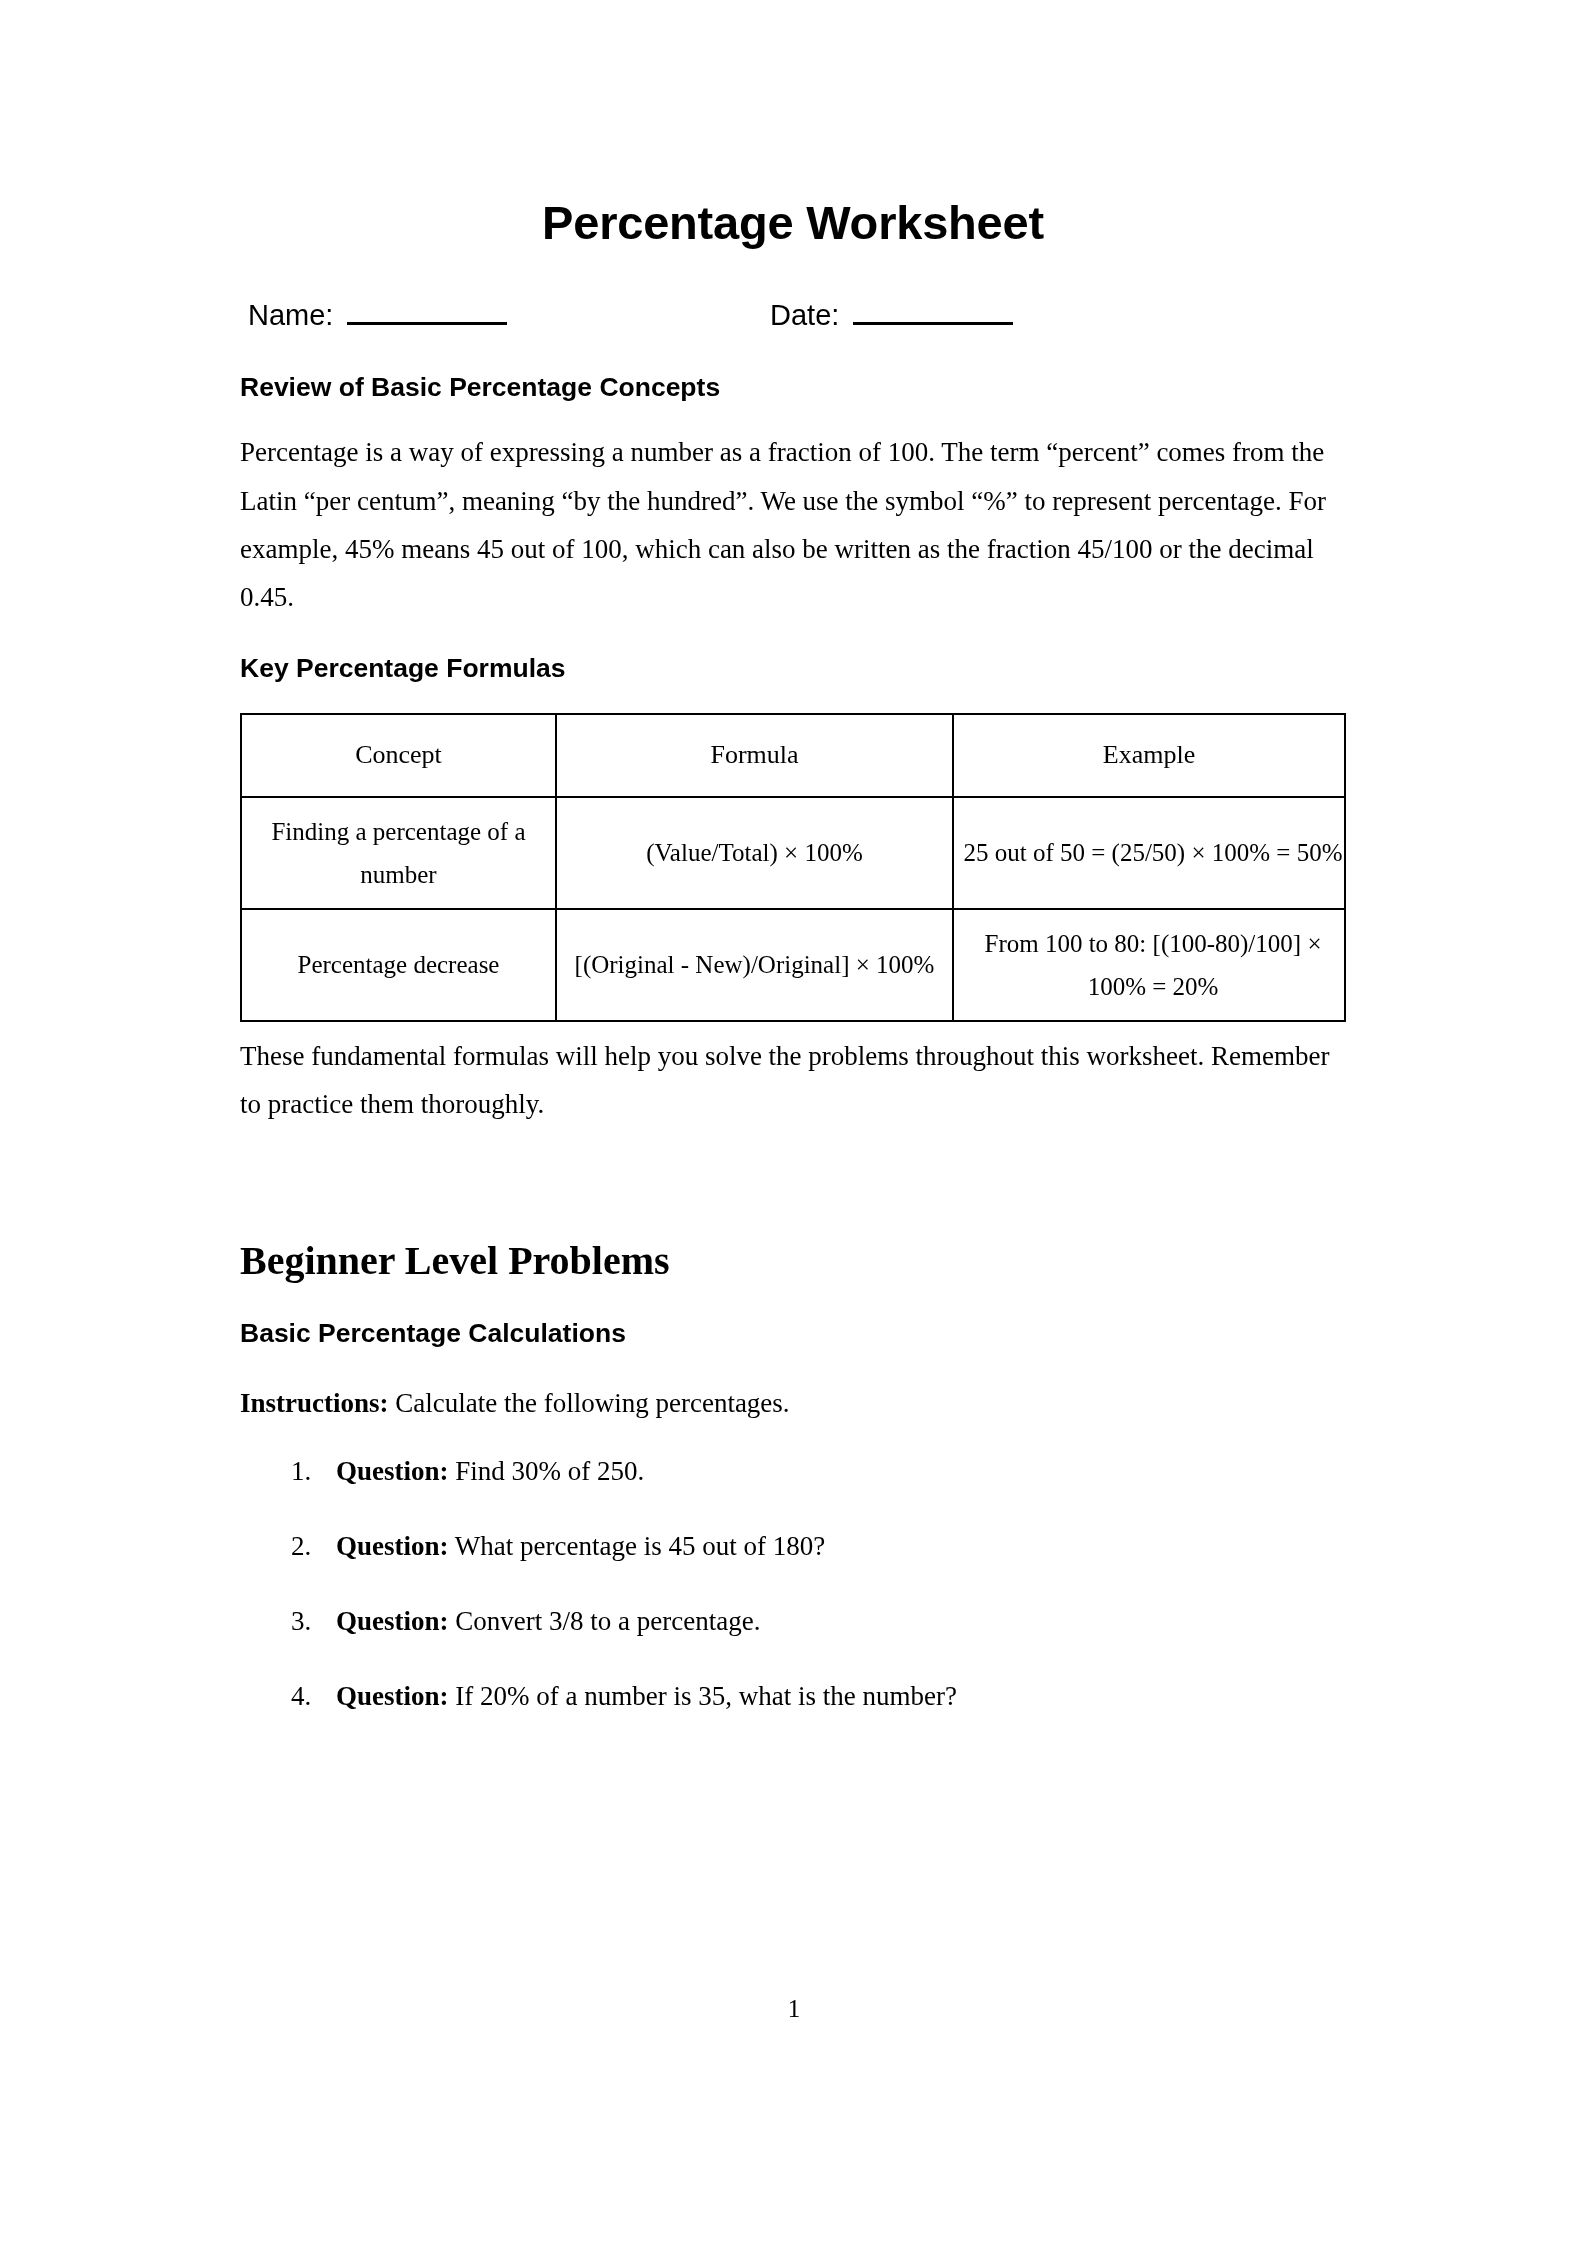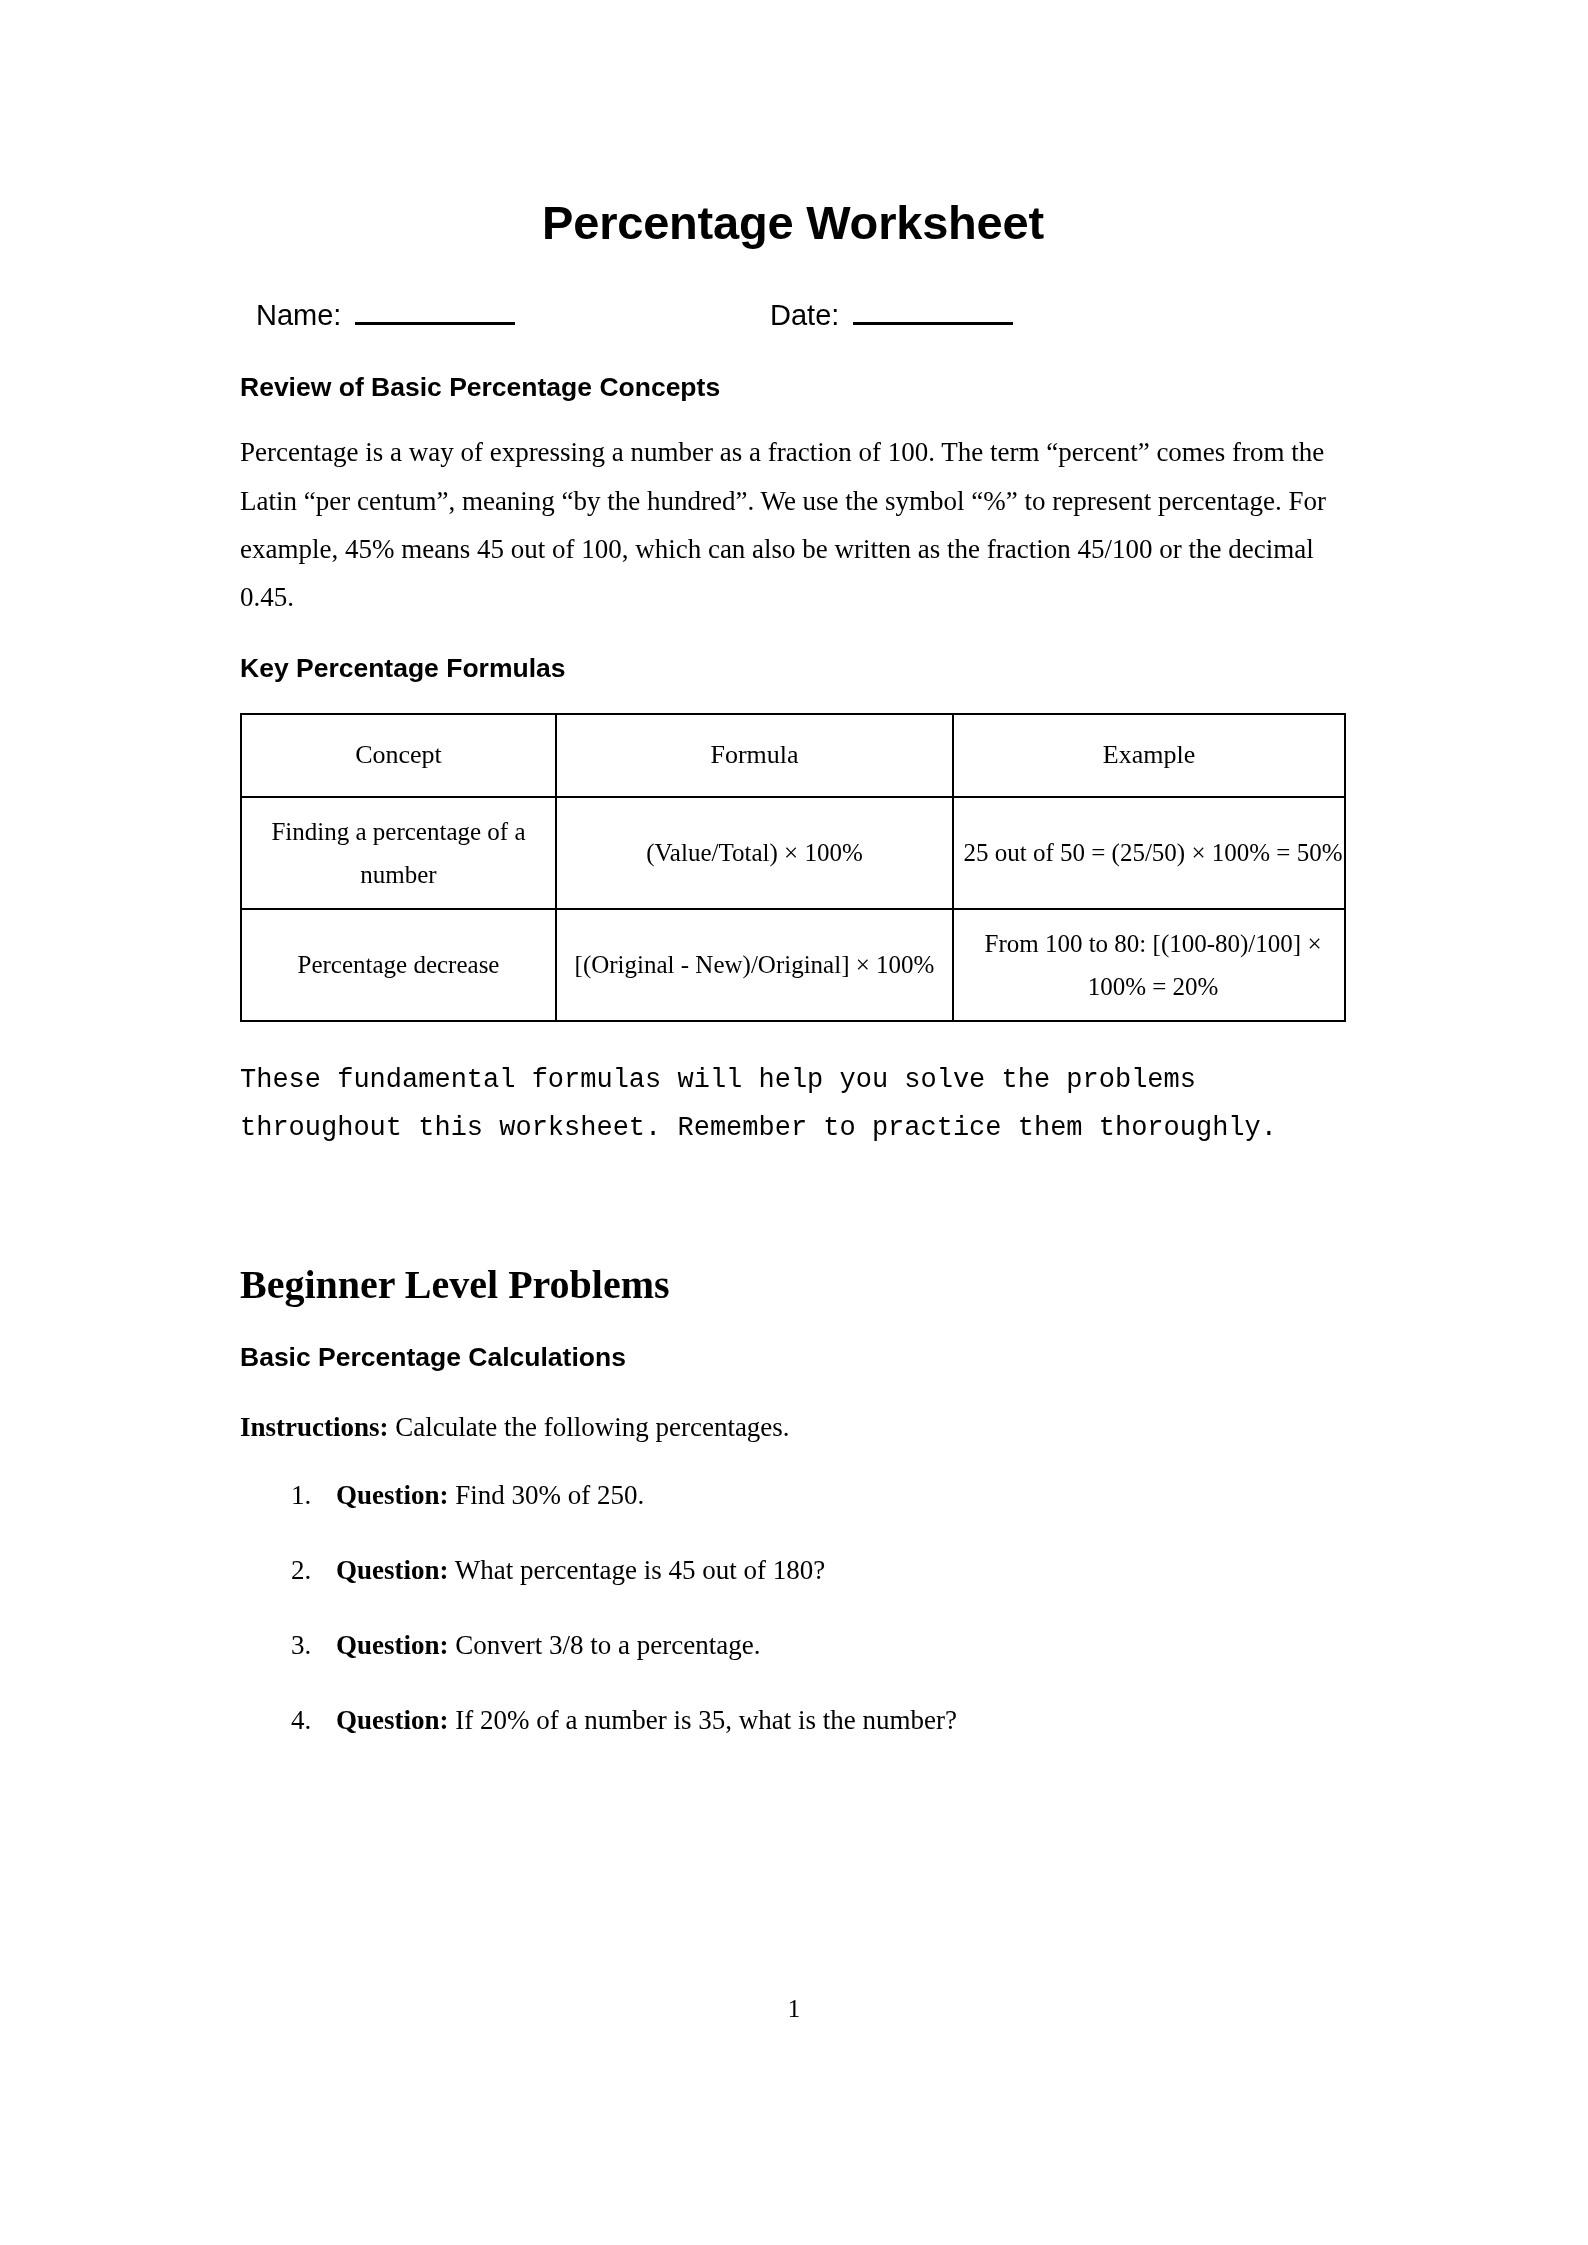--- a/index.html
+++ b/index.html
@@ -50,21 +50,21 @@
     margin-top: 46px;
     position: relative;
     height: 44px;
     white-space: nowrap;
   }
   .nd-field {
     position: absolute;
     top: 0;
     display: inline-block;
   }
-  .nd-field.name { left: 16px; }
+  .nd-field.name { left: 8px; }
   .nd-field.date { left: 530px; }
   .nd-label { display: inline-block; }
   .nd-blank {
     display: inline-block;
     border-bottom: 3px solid #000;
     height: 26px;
     vertical-align: baseline;
   }
   .nd-field.name .nd-blank { width: 160px; margin-left: 14px; }
   .nd-field.date  .nd-blank { width: 160px; margin-left: 14px; }
@@ -80,21 +80,21 @@
   }
 
   
   .body-par {
     font-size: 27px;
     line-height: 1.78;
     margin: 0;
     padding-top: 24px;
     text-align: left;
   }
-  .body-par.tight { padding-top: 34px; font-family: Liberation Mono, monospace; }
+  .body-par.tight { padding-top: 10px; }
 
   
   .formula-table {
     border-collapse: collapse;
     width: 1106px;
     margin-top: 28px;
     table-layout: fixed;
   }
   .formula-table th,
   .formula-table td {

